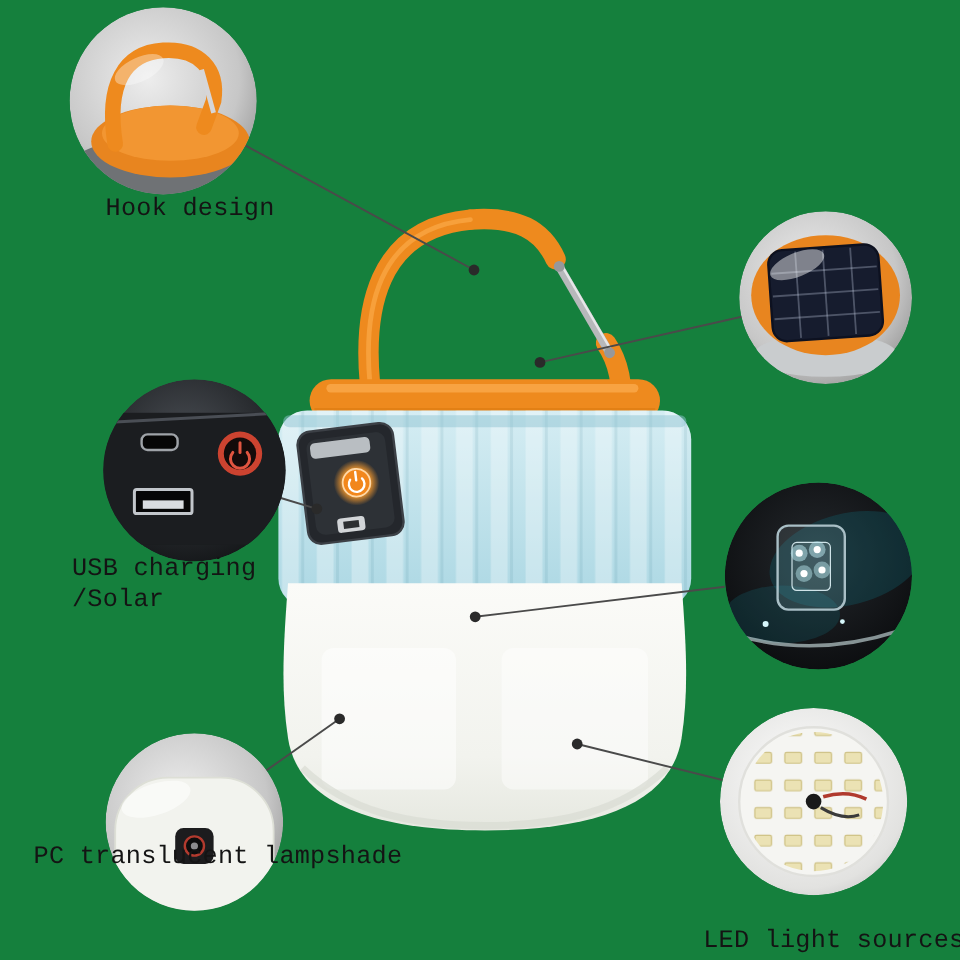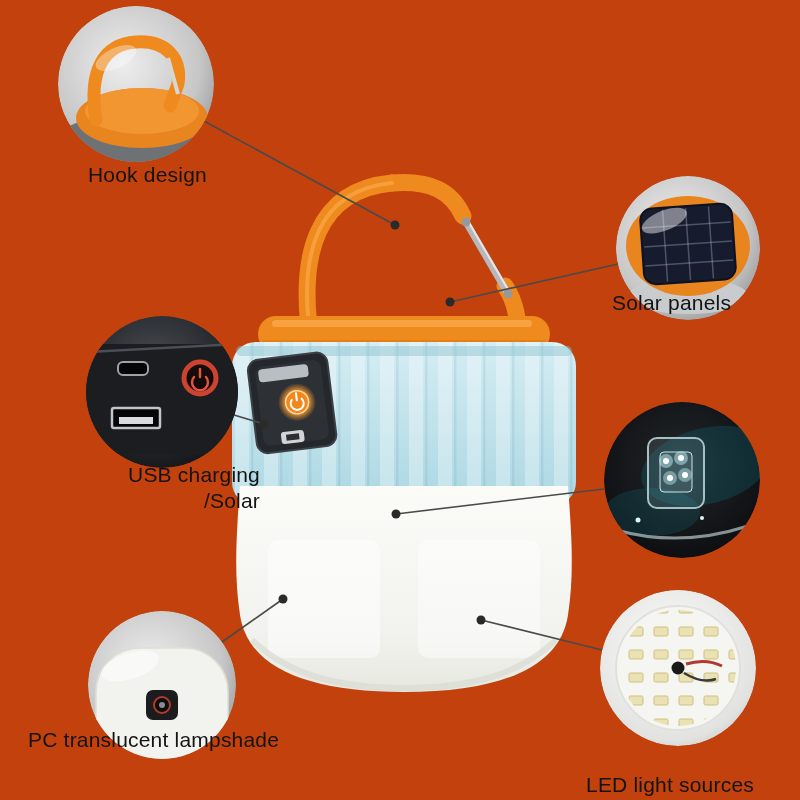--- a/index.html
+++ b/index.html
@@ -1,25 +1,25 @@
 <!DOCTYPE html>
 <html><head>
 <meta charset="utf-8">
 <style>
   html,body{margin:0;padding:0;background:#ffffff;}
   .stage{
-    position:relative;width:800px;height:800px;background:#c2410c;
-    font-family:Liberation Sans, sans-serif;overflow:hidden;
+    position:relative;width:800px;height:800px;background:#15803d;
+    font-family:Liberation Mono, monospace;overflow:hidden;
   }
   .stage svg{position:absolute;left:0;top:0;}
   .callout-label{
     position:absolute;color:#141414;font-size:21px;line-height:26px;
     letter-spacing:.2px;white-space:nowrap;
   }
-  .callout-label.center{text-align:right;white-space:normal;}
+  .callout-label.center{text-align:left;white-space:normal;}
 </style>
 </head>
 <body>
 
 <div class="stage">
 
   <svg width="800" height="800" viewBox="0 0 800 800">
     <defs>
       <radialGradient id="gInset" cx="42%" cy="38%" r="75%">
         <stop offset="0%" stop-color="#ededed"></stop>
@@ -230,25 +230,24 @@
       <circle cx="678" cy="668" r="62" fill="#f5f5f2" stroke="#e0e0dc" stroke-width="2"></circle>
       <circle cx="678" cy="668" r="58" fill="url(#pLed)"></circle>
       <circle cx="678" cy="668" r="6.5" fill="#1a1a1a"></circle>
       <path d="M 686 664 q 20 -6 36 2" fill="none" stroke="#b03a2e" stroke-width="3"></path>
       <path d="M 684 673 q 18 11 32 6" fill="none" stroke="#3a3a3a" stroke-width="2.5"></path>
     </g>
   </svg>
 
   <div class="callout-label" style="left:88px;top:162px">Hook design</div>
 
-  <div class="callout-label" style="left:612px;top:290px">Solar panels</div>
 
   <div class="callout-label center" style="left:60px;top:462px;width:200px">
     <span>USB charging</span><br>
     <span>/Solar</span>
   </div>
 
 
-  <div class="callout-label" style="left:28px;top:727px">PC translucent lampshade</div>
+  <div class="callout-label" style="left:28px;top:702px">PC translucent lampshade</div>
 
   <div class="callout-label" style="left:586px;top:772px">LED light sources</div>
 
 </div>
 
 </body></html>

